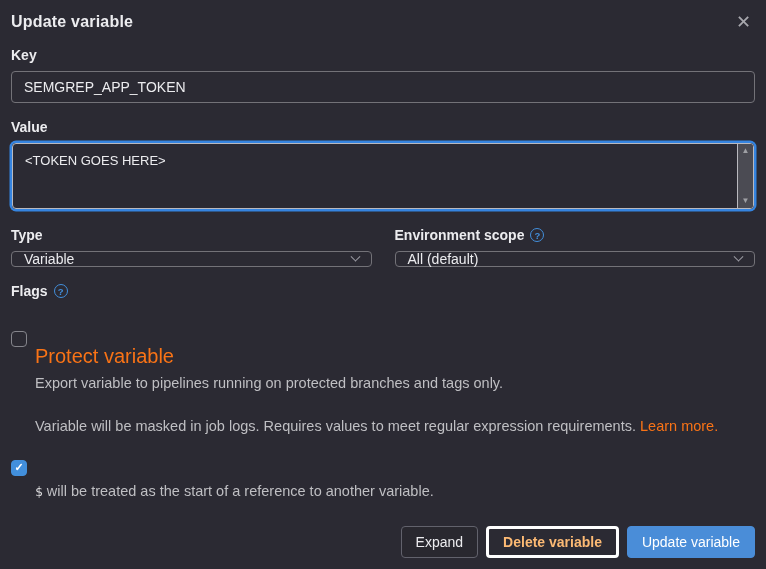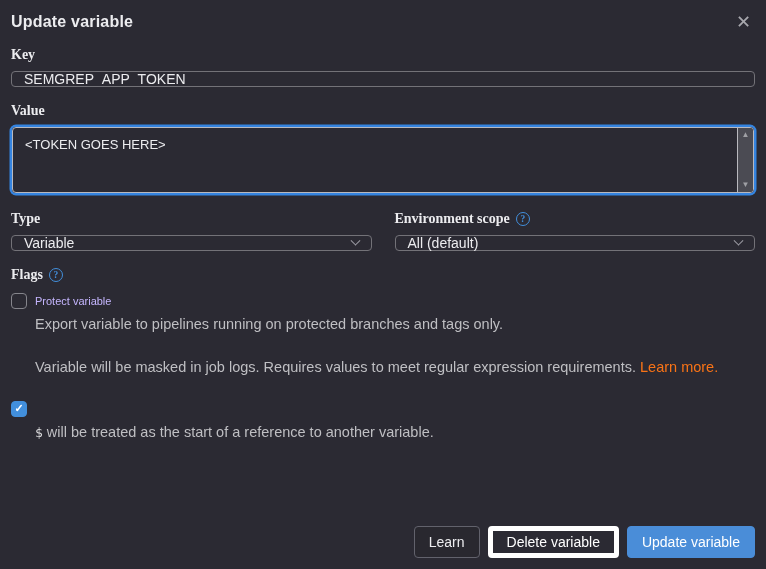--- a/index.html
+++ b/index.html
@@ -26,24 +26,24 @@
   .close-btn {
     background: none; border: none; cursor: pointer;
     color: #a7a7ad; font-size: 18px; line-height: 18px;
     padding: 2px 4px; margin-top: -2px;
     font-family: "Liberation Sans", sans-serif;
   }
   
   .form-group { margin-bottom: 16px; }
   .field-label {
     display: flex; align-items: center; gap: 6px;
-    font-weight: 700; font-size: 14px; margin-bottom: 8px; font-family: Liberation Serif, serif;
+    font-weight: 700; font-size: 14px; margin-bottom: 8px;
   }
   .text-input {
-    width: 100%; height: 16px;
+    width: 100%; height: 32px;
     background: transparent;
     border: 1px solid #737278; border-radius: 4px;
     color: #ececef; font-size: 14px;
     padding: 0 12px;
     font-family: "Liberation Sans", sans-serif;
     outline: none;
   }
   
   .value-box {
     position: relative;
@@ -96,21 +96,21 @@
   .flag-row { display: flex; align-items: center; gap: 8px; }
   .checkbox {
     width: 16px; height: 16px; flex: none;
     border: 1.6px solid #85858c; border-radius: 4px;
     background: transparent; cursor: pointer;
     display: inline-flex; align-items: center; justify-content: center;
   }
   .checkbox .tick { display: none; color: #fff; font-size: 11px; line-height: 11px; font-weight: 700; }
   .checkbox.checked { background: #428fdc; border-color: #428fdc; }
   .checkbox.checked .tick { display: block; }
-  .flag-title { font-size: 11px; color: #c4b5fd; }
+  .flag-title { font-size: 20px; color: #f97316; margin-top: 36px; }
   .flag-desc {
     margin: 6px 0 0 24px;
     color: #bfbfc3; font-size: 14.5px; line-height: 1.3;
   }
   .flag-desc .link { color: #f97316; text-decoration: none; cursor: pointer; }
   .code {
     font-family: "DejaVu Sans Mono", monospace;
     font-size: 13px; color: #dcdcde;
   }
   
@@ -120,21 +120,21 @@
   }
   .btn {
     height: 32px; border-radius: 4px;
     font-size: 14px; font-family: "Liberation Sans", sans-serif;
     padding: 0 14px; cursor: pointer;
   }
   .btn-default {
     background: #29282f; border: 1px solid #62626c; color: #ececef;
   }
   .btn-danger-secondary {
-    background: transparent; border: 5px solid #ffffff; color: #ffffff;
+    background: transparent; border: 3px solid #ffffff; color: #fdba74; font-weight: bold;
   }
   .btn-confirm {
     background: #4a8dd8; border: 1px solid #4a8dd8; color: #ffffff;
   }
 </style>
 </head>
 <body>
 
 <div class="modal">
 
@@ -209,18 +209,18 @@
         </span>
       </div>
       <div class="flag-desc">
         <span class="code">$</span>
         <span>will be treated as the start of a reference to another variable.</span>
       </div>
     </div>
   </div>
 
   <div class="modal-footer">
-    <button class="btn btn-default">Learn</button>
+    <button class="btn btn-default">Expand</button>
     <button class="btn btn-danger-secondary">Delete variable</button>
     <button class="btn btn-confirm">Update variable</button>
   </div>
 
 </div>
 
 </body></html>

